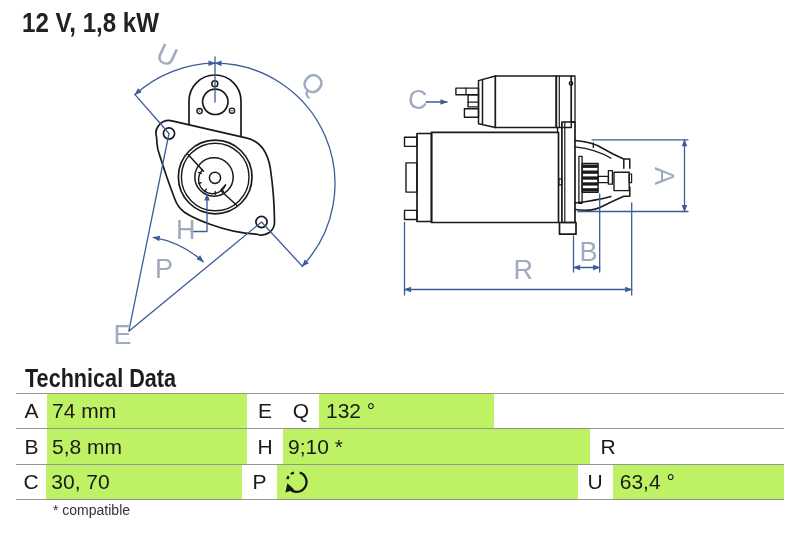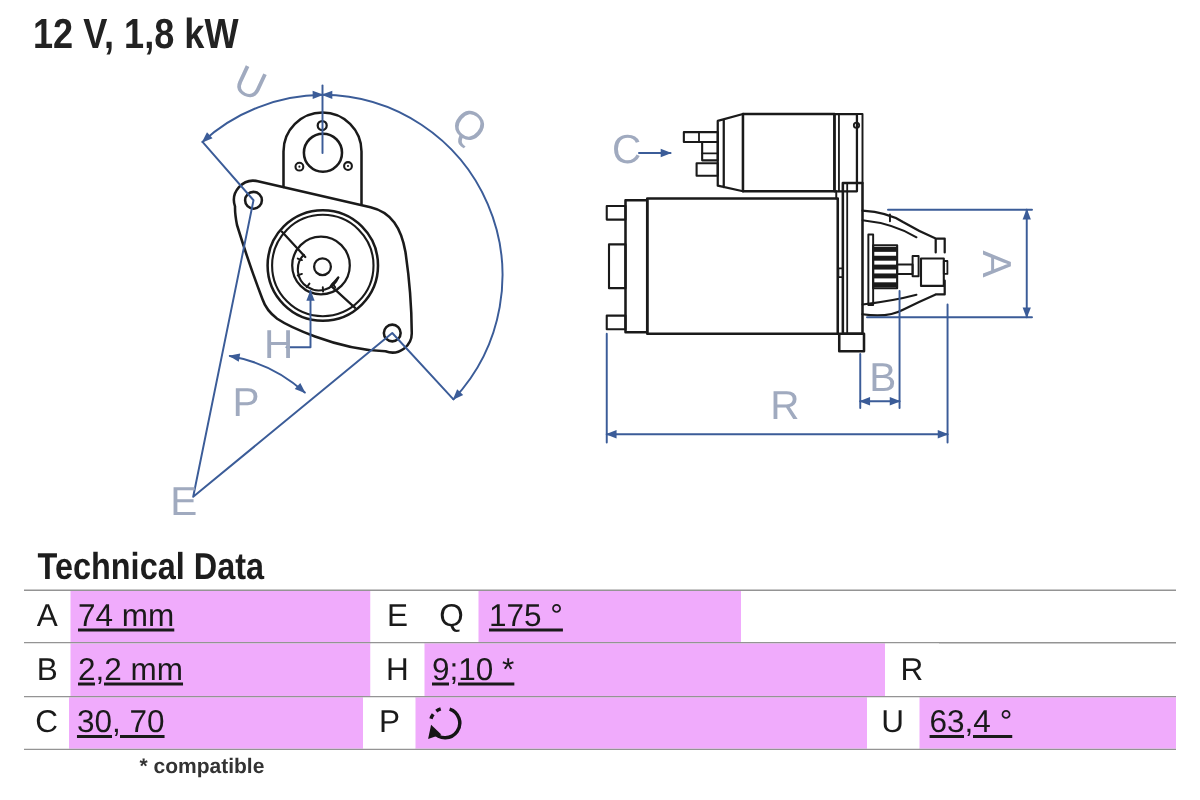--- a/index.html
+++ b/index.html
@@ -4,25 +4,25 @@
 <style>
   html,body{margin:0;padding:0;background:#ffffff;width:800px;height:533px;overflow:hidden;}
   body{font-family:"Liberation Sans", sans-serif;position:relative;}
   .title{position:absolute;left:22px;top:7px;font-size:28px;font-weight:700;color:#222;transform:scaleX(.86);transform-origin:0 0;white-space:nowrap;}
   .tdhead{position:absolute;left:25px;top:364px;font-size:25px;font-weight:700;color:#1d1d1d;transform:scaleX(.865);transform-origin:0 0;white-space:nowrap;}
   .tbl{position:absolute;left:16px;top:393px;width:768px;}
   .row{display:flex;height:34.4px;border-top:1px solid #949494;}
   .row:last-child{border-bottom:1px solid #949494;}
   .cell{display:flex;align-items:center;font-size:21px;color:#1a1a1a;height:34.4px;}
   .ltr{background:#ffffff;justify-content:center;}
-  .val{background:#f0abfc;padding-left:5px;text-decoration:underline;}
+  .val{background:#bef264;padding-left:5px;}
   .l1{width:31px;} .v1{width:195px;}
   .l2{width:36px;} .v2{width:302px;padding-left:5px;}
   .l3{width:36px;} .v3{width:168px;padding-left:7px;}
-  .foot{position:absolute;left:53px;top:502px;font-size:14px;font-weight:700;color:#333;margin-left:40px;}
+  .foot{position:absolute;left:53px;top:502px;font-size:14px;font-weight:400;color:#333;}
   svg text{font-family:"Liberation Sans", sans-serif;}
 </style>
 </head>
 <body>
 <div class="title">12 V, 1,8 kW</div>
 
 <svg width="800" height="533" viewBox="0 0 800 533" style="position:absolute;left:0;top:0;" fill="none" stroke-linecap="round" stroke-linejoin="round">
   <defs>
     <marker id="ar" viewBox="0 0 10 10" refX="9" refY="5" markerWidth="7.2" markerHeight="5.6" orient="auto-start-reverse">
       <path d="M0,1.2 L10,5 L0,8.8 z" fill="#3b5c98" stroke="none"></path>
@@ -147,25 +147,25 @@
   </g>
 </svg>
 
 <div class="tdhead">Technical Data</div>
 <div class="tbl">
   <div class="row">
     <div class="cell ltr l1">A</div>
       <div class="cell val v1">74 mm</div>
     <div class="cell ltr l2">E</div>
     <div class="cell ltr l3">Q</div>
-      <div class="cell val v3">175 °</div>
+      <div class="cell val v3">132 °</div>
   </div>
   <div class="row">
     <div class="cell ltr l1">B</div>
-      <div class="cell val v1">2,2 mm</div>
+      <div class="cell val v1">5,8 mm</div>
     <div class="cell ltr l2">H</div>
       <div class="cell val v2">9;10 *</div>
     <div class="cell ltr l3">R</div>
   </div>
   <div class="row">
     <div class="cell ltr l1">C</div>
       <div class="cell val v1">30, 70</div>
     <div class="cell ltr l2">P</div>
       <div class="cell val v2">
         <svg width="26" height="26" viewBox="0 0 26 26">

